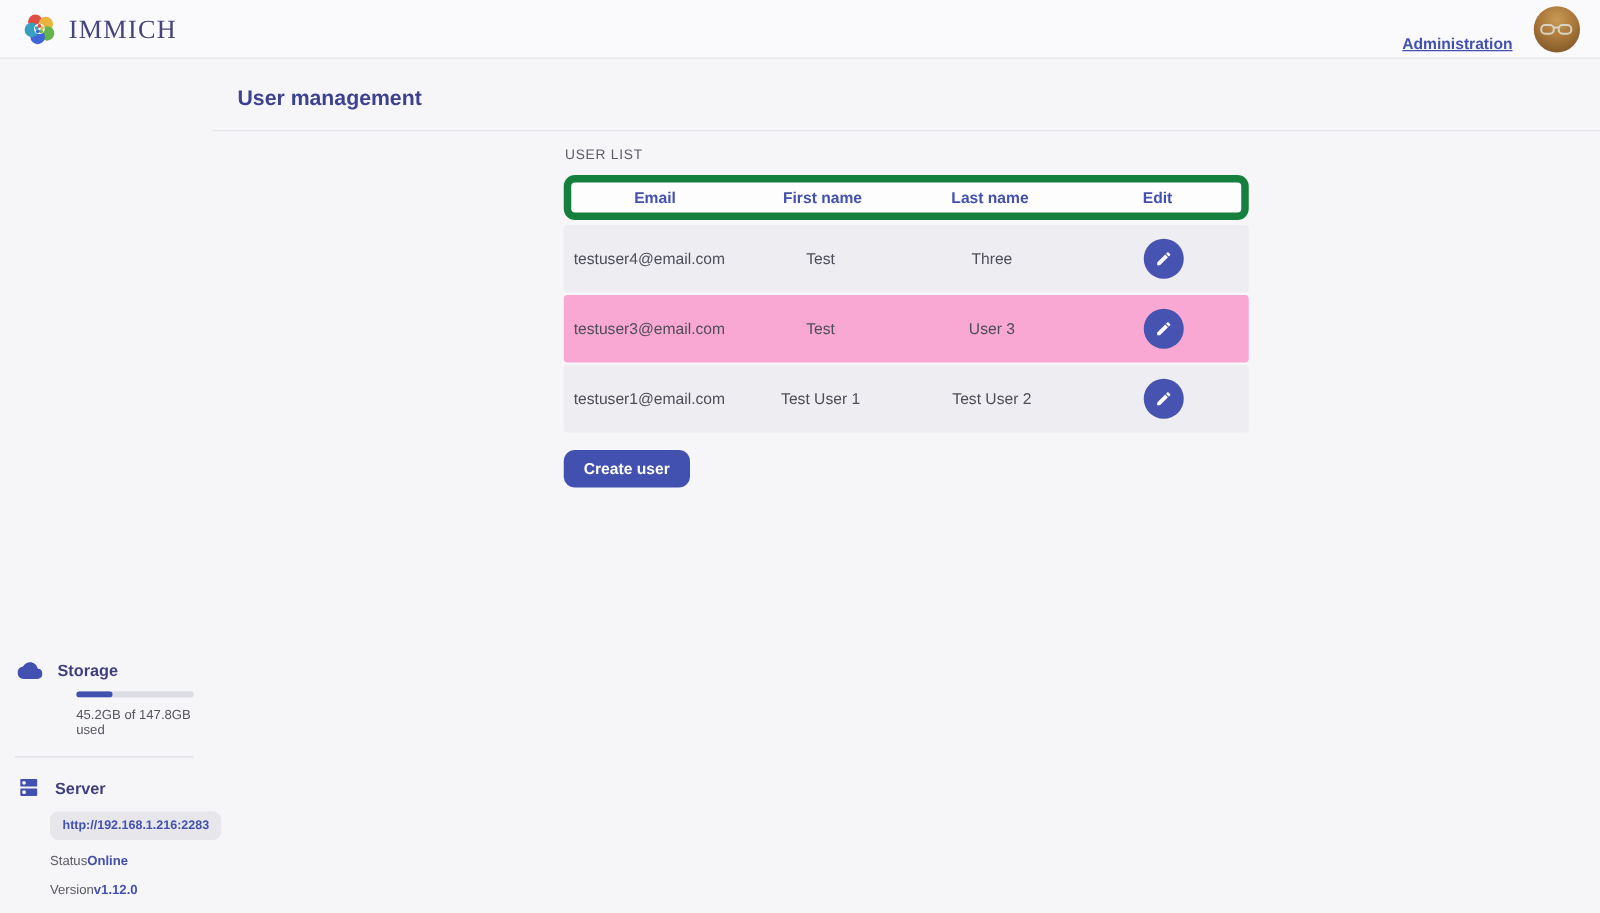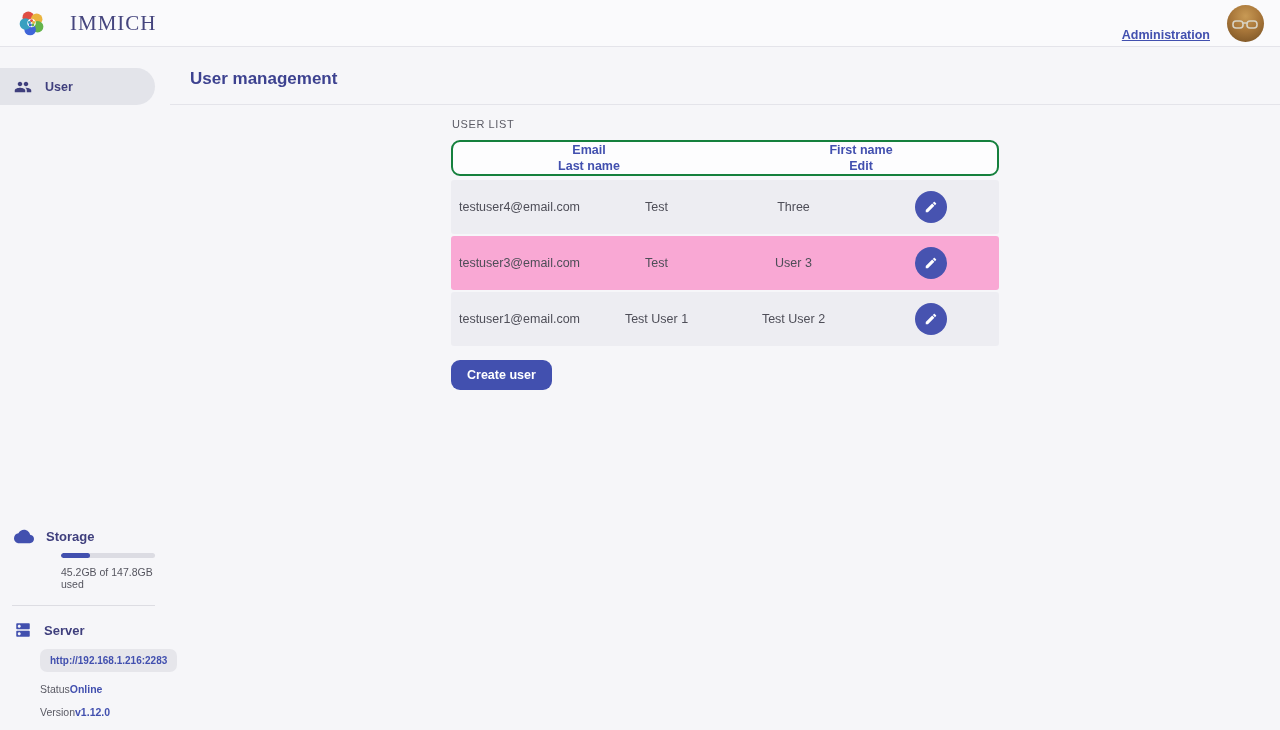--- a/index.html
+++ b/index.html
@@ -11,21 +11,21 @@
   }
 
   
   .topbar {
     position:absolute; top:0; left:0; right:0; height:47px;
     background:#fafafc;
     border-bottom:1px solid #e4e4ea;
     display:flex; align-items:center;
     z-index:10;
   }
-  .logo { display:flex; align-items:center; gap:24px; margin-left:18px; }
+  .logo { display:flex; align-items:center; gap:9px; margin-left:18px; }
   .logo-word {
     font-family:"Liberation Serif", serif;
     font-size:21px; letter-spacing:1px;
     color:#45457e;
   }
   .searchbar {
     position:absolute; left:180px; top:5px;
     width:480px; height:36px;
     background:#e4e4e9;
     border:none; border-radius:9px;
@@ -99,24 +99,24 @@
     padding:22px 0 15px 20px;
     border-bottom:1px solid #e4e4ea;
   }
   .page-title { font-size:17px; font-weight:600; color:#3d4290; }
   .content { width:548px; margin:13px auto 0; }
   .section-label {
     font-size:11px; color:#5c5c66; letter-spacing:0.6px;
     margin:2px 0 10px 1px;
   }
   .table-header {
-    display:grid; grid-template-columns:repeat(2,1fr);
+    display:grid; grid-template-columns:repeat(4,1fr);
     height:36px; align-items:center; text-align:center;
     background:#fdfdfe;
-    border:2px solid #15803d; border-radius:9px;
+    border:6px solid #15803d; border-radius:9px;
     color:#4250af; font-size:12.5px; font-weight:600;
     margin-bottom:4px;
   }
   .table-row {
     display:grid; grid-template-columns:repeat(4,1fr);
     height:54px; align-items:center; text-align:center;
     font-size:12.5px; color:#4e4e58;
     border-radius:3px;
     margin-bottom:2px;
   }
@@ -169,28 +169,20 @@
           <rect x="1" y="2" width="10" height="7" rx="3" fill="none" stroke="#d8d3c4" stroke-width="1.6"></rect>
           <rect x="15" y="2" width="10" height="7" rx="3" fill="none" stroke="#d8d3c4" stroke-width="1.6"></rect>
           <line x1="11" y1="4" x2="15" y2="4" stroke="#d8d3c4" stroke-width="1.6"></line>
         </svg>
       </span>
     </div>
   </div>
 </header>
 
 <nav class="sidebar">
-  <div class="sidebar-item">
-    <span style="display:flex;">
-      <svg width="18" height="18" viewBox="0 0 24 24" fill="#3f3f7d">
-        <path d="M16 11c1.66 0 2.99-1.34 2.99-3S17.66 5 16 5c-1.66 0-3 1.34-3 3s1.34 3 3 3zm-8 0c1.66 0 2.99-1.34 2.99-3S9.66 5 8 5C6.34 5 5 6.34 5 8s1.34 3 3 3zm0 2c-2.33 0-7 1.17-7 3.5V19h14v-2.5c0-2.33-4.67-3.5-7-3.5zm8 0c-.29 0-.62.02-.97.05 1.16.84 1.97 1.97 1.97 3.45V19h6v-2.5c0-2.33-4.67-3.5-7-3.5z"></path>
-      </svg>
-    </span>
-    <span>User</span>
-  </div>
 
   <div class="sidebar-bottom">
 
     <div class="panel-header">
       <span style="display:flex;">
         <svg width="20" height="15" viewBox="0 0 24 18" fill="#4250af">
           <path d="M19.35 7.04C18.67 3.59 15.64 1 12 1 9.11 1 6.6 2.64 5.35 5.04 2.34 5.36 0 7.91 0 11c0 3.31 2.69 6 6 6h13c2.76 0 5-2.24 5-5 0-2.64-2.05-4.78-4.65-4.96z"></path>
         </svg>
       </span>
       <span class="panel-title">Storage</span>

